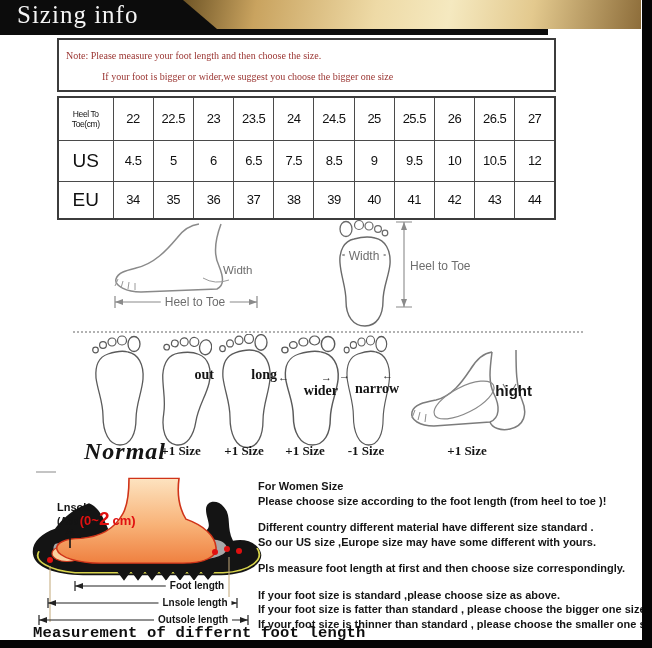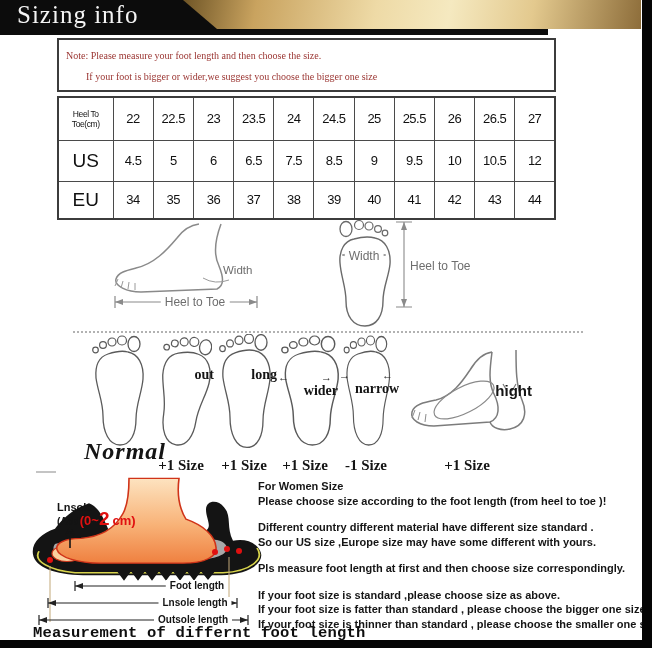--- a/index.html
+++ b/index.html
@@ -11,21 +11,21 @@
   .gold-ribbon { position:absolute; left:183px; top:0; width:458px; height:29px;
     background:linear-gradient(100deg,#6f5526 0%,#c9a35f 16%,#eedaa6 42%,#f5e9c0 58%,#e3c98e 76%,#8d6d3a 100%);
     clip-path:polygon(0 0,100% 0,100% 100%,34px 100%); }
   .page-title { position:absolute; left:17px; top:1px; color:#f4f4f4; font-family:"Liberation Serif",serif;
     font-size:25px; letter-spacing:1px; }
 
   
   .note-box { position:absolute; left:57px; top:38px; width:499px; height:54px; border:2px solid #3c3c3c;
     color:#9a3431; font-family:"Liberation Serif",serif; font-size:10px; line-height:21px; padding:5px 2px 12px 7px;
     white-space:nowrap; }
-  .note-box .l2 { margin-left:20px; }
+  .note-box .l2 { margin-left:36px; }
 
   
   .size-table { position:absolute; left:57px; top:96px; width:499px; border-collapse:collapse; table-layout:fixed;
     border:2px solid #3c3c3c; }
   .size-table td { border:1px solid #4a4a4a; text-align:center; vertical-align:middle;
     font-size:13px; letter-spacing:-0.5px; color:#111; }
   .size-table tr:nth-child(1) td { height:43px; }
   .size-table tr:nth-child(2) td { height:41px; }
   .size-table tr:nth-child(3) td { height:38px; }
   .size-table td.lbl { font-size:19px; letter-spacing:0; }
@@ -39,22 +39,22 @@
   .section-divider { position:absolute; left:73px; top:331px; width:510px; border-top:2px dotted #b2b2b2; }
   .deco-dash { position:absolute; left:36px; top:471px; width:20px; border-top:2px solid #c4c4c4; }
 
   
   .ft-item { position:absolute; top:334px; width:66px; height:132px; }
   .ft-item svg { position:absolute; left:2px; top:0; }
   .ft-tag { position:absolute; width:100%; text-align:right; font-family:"Liberation Serif",serif;
     font-weight:bold; font-size:14px; color:#141414; }
   .ft-arrows { position:absolute; width:54px; left:6px; display:flex; justify-content:space-between;
     font-size:11px; color:#222; font-weight:bold; line-height:10px; }
-  .ft-size { position:absolute; top:123px; width:100%; text-align:center; font-family:"Liberation Serif",serif;
-    font-weight:bold; font-size:15px; color:#141414; }
+  .ft-size { position:absolute; top:109px; width:100%; text-align:center; font-family:"Liberation Serif",serif;
+    font-weight:bold; font-size:13px; color:#141414; }
   .ft-size.script { top:104px; font-style:italic; font-size:24px; letter-spacing:1px; }
   #ft-hight { left:402px; width:130px; }
   #ft-hight .ft-tag { font-family:"Liberation Sans",sans-serif; font-size:15px; }
 
   
   .space-label { position:absolute; left:57px; top:502px; font-size:11px; font-weight:bold; color:#141414;
     line-height:11px; white-space:nowrap; }
   .space-label .add { font-size:10px; }
   .space-label .red { color:#e01010; font-size:13px; }
   .space-label .big { font-size:19px; }

